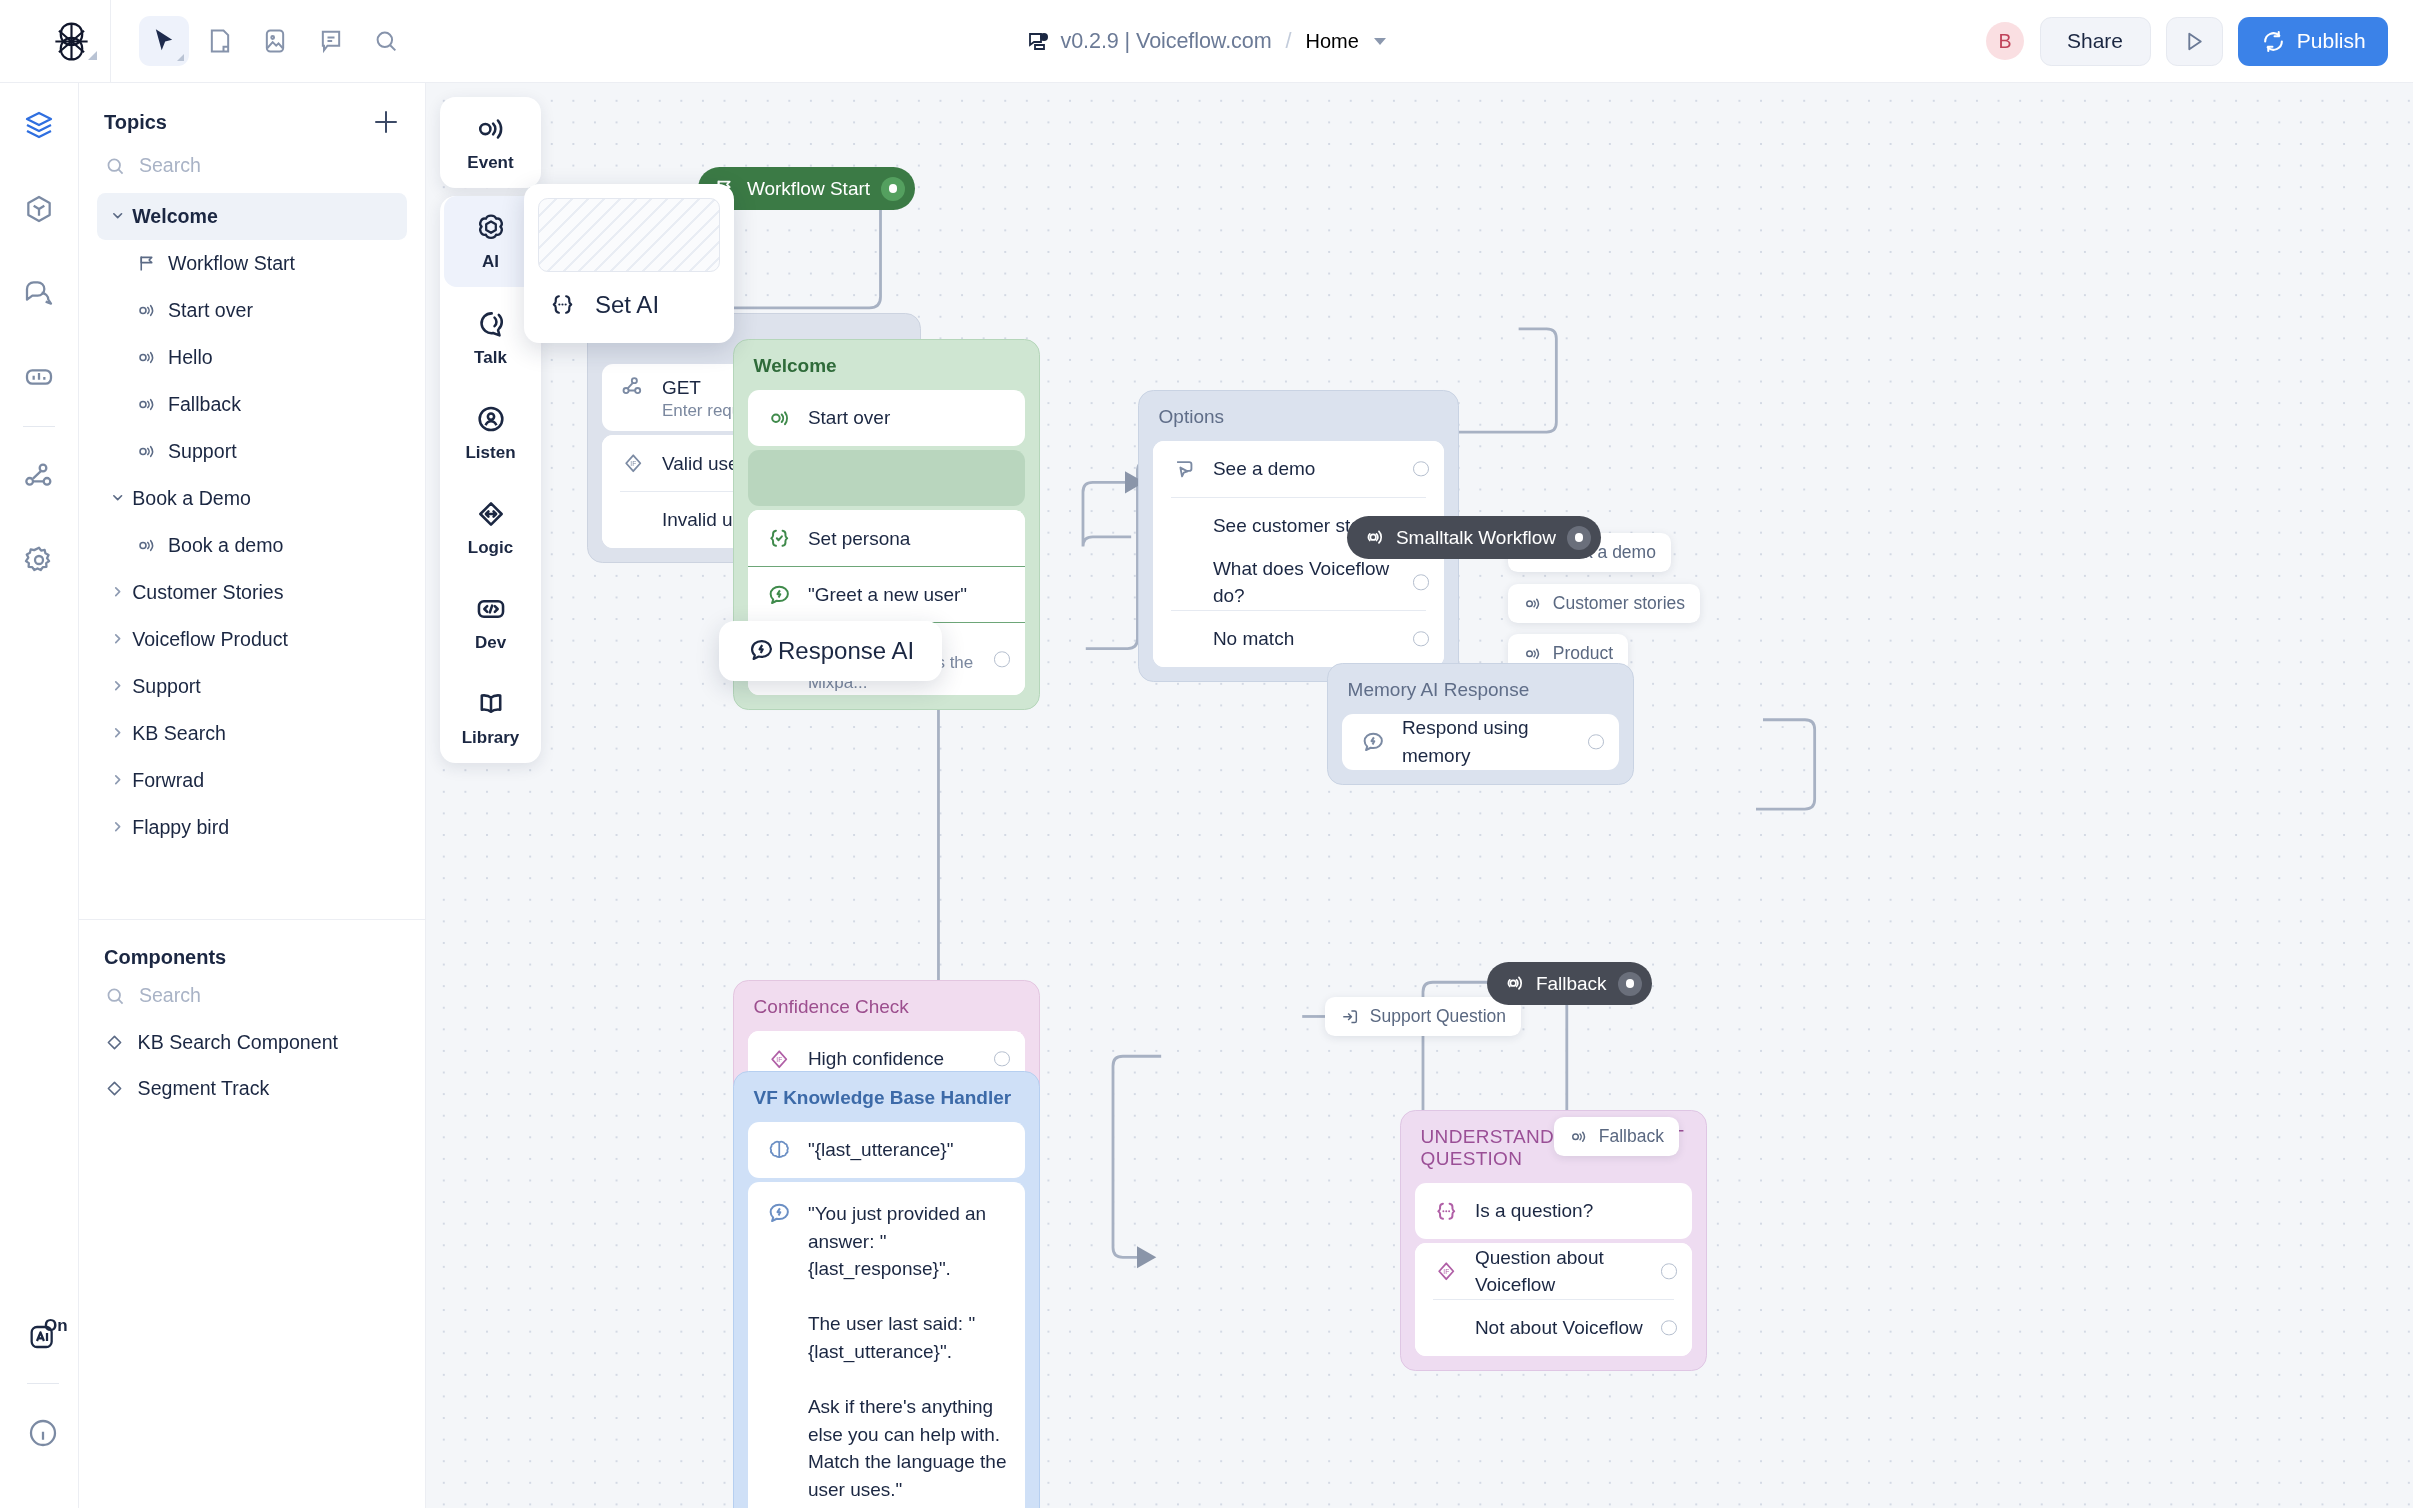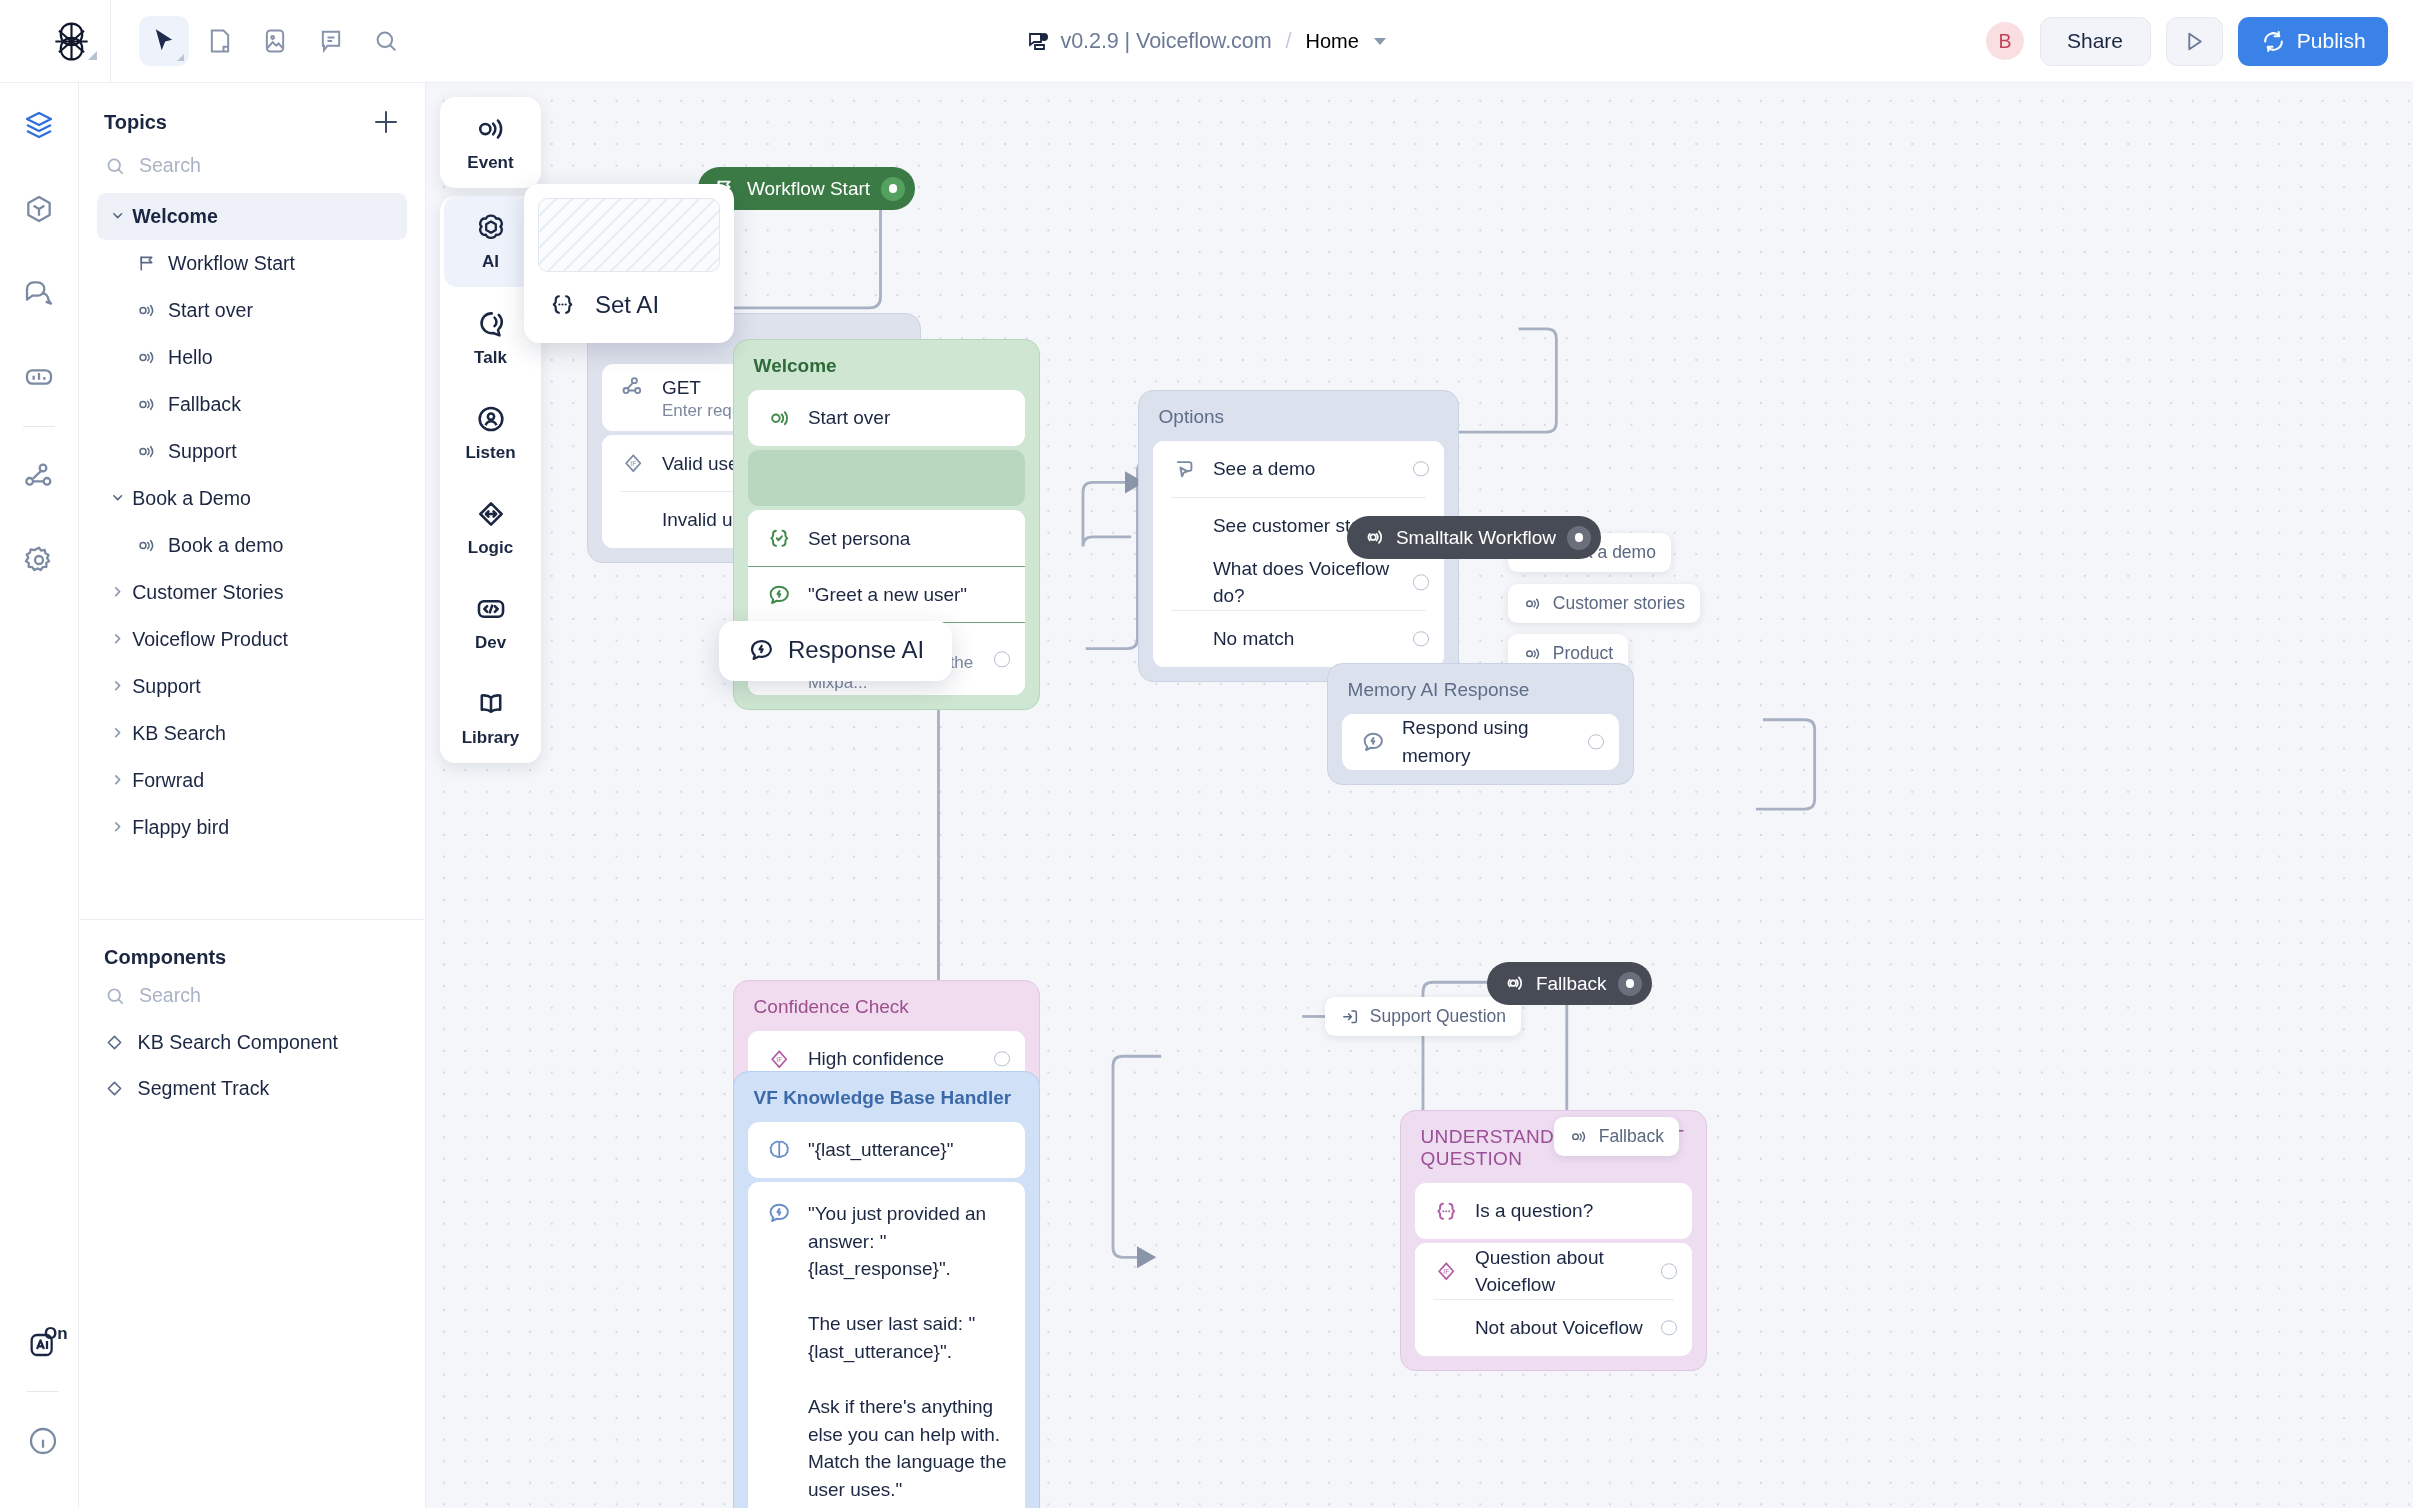--- a/index.html
+++ b/index.html
@@ -60,21 +60,21 @@
 
   
   .rail {
     position: absolute; top: 83px; left: 0; width: 79px; height: 1425px;
     background: #fff; border-right: 0.7px solid #eceef3; z-index: 50;
     display: flex; flex-direction: column; align-items: center;
   }
   .rail-item { width: 79px; height: 84px; display: flex; align-items: center; justify-content: center; cursor: pointer; }
   .rail-item svg { width: 32px; height: 32px; }
   .rail-div { width: 32px; height: 1.4px; background: #e4e8ef; margin: 7px 0; }
-  .rail-bottom { position: absolute; bottom: 4px; left: 0; width: 85px;
+  .rail-bottom { position: absolute; bottom: 12px; left: 0; width: 85px;
     display: flex; flex-direction: column; align-items: center; padding-bottom: 21px; }
   .ai-on { position: relative; width: 79px; height: 77px; display: flex; align-items: center; justify-content: center; cursor: pointer; }
   .ai-on svg { width: 32px; height: 32px; }
   .ai-on .on-label { position: absolute; left: 41px; top: 17px; font-size: 17px; color: #1b2742; font-weight: 600; }
 
   
   .sidebar {
     position: absolute; top: 83px; left: 79px; width: 347px; height: 1425px;
     background: #fff; border-right: 0.7px solid #eceef3; z-index: 40;
     display: flex; flex-direction: column;
@@ -190,21 +190,21 @@
 
   
   .pop { position: absolute; background: #fff; border-radius: 15.4px; box-shadow: 0 7px 24px rgba(26,40,70,.16); z-index: 30; }
   .pop-ghost { margin: 14px; height: 74px; border-radius: 9.8px; border: 0.7px solid #e3e7ef;
     background-color: #f7f9fc;
     background-image: repeating-linear-gradient(135deg, #e9edf4 0 2.1px, #fafbfd 2.1px 11.2px); }
   .pop-row { display: flex; align-items: center; gap: 18px; padding: 4.2px 24px 24px 24px; }
   .pop-row svg { width: 29px; height: 29px; flex: none; }
   .pop-row .ptxt { font-size: 24px; color: #1b2742; }
 
-  .pop-simple { display: flex; align-items: flex-start; gap: 12px; padding: 15.4px 28px; border-radius: 15.4px; }
+  .pop-simple { display: flex; align-items: center; gap: 2px; padding: 15.4px 28px; border-radius: 15.4px; }
   .pop-simple svg { width: 29px; height: 29px; flex: none; }
   .pop-simple .ptxt { font-size: 24px; color: #1b2742; }
 </style>
 </head>
 <body>
 
 <div id="app">
 
   <div class="topbar">
     <div class="brand-logo">

